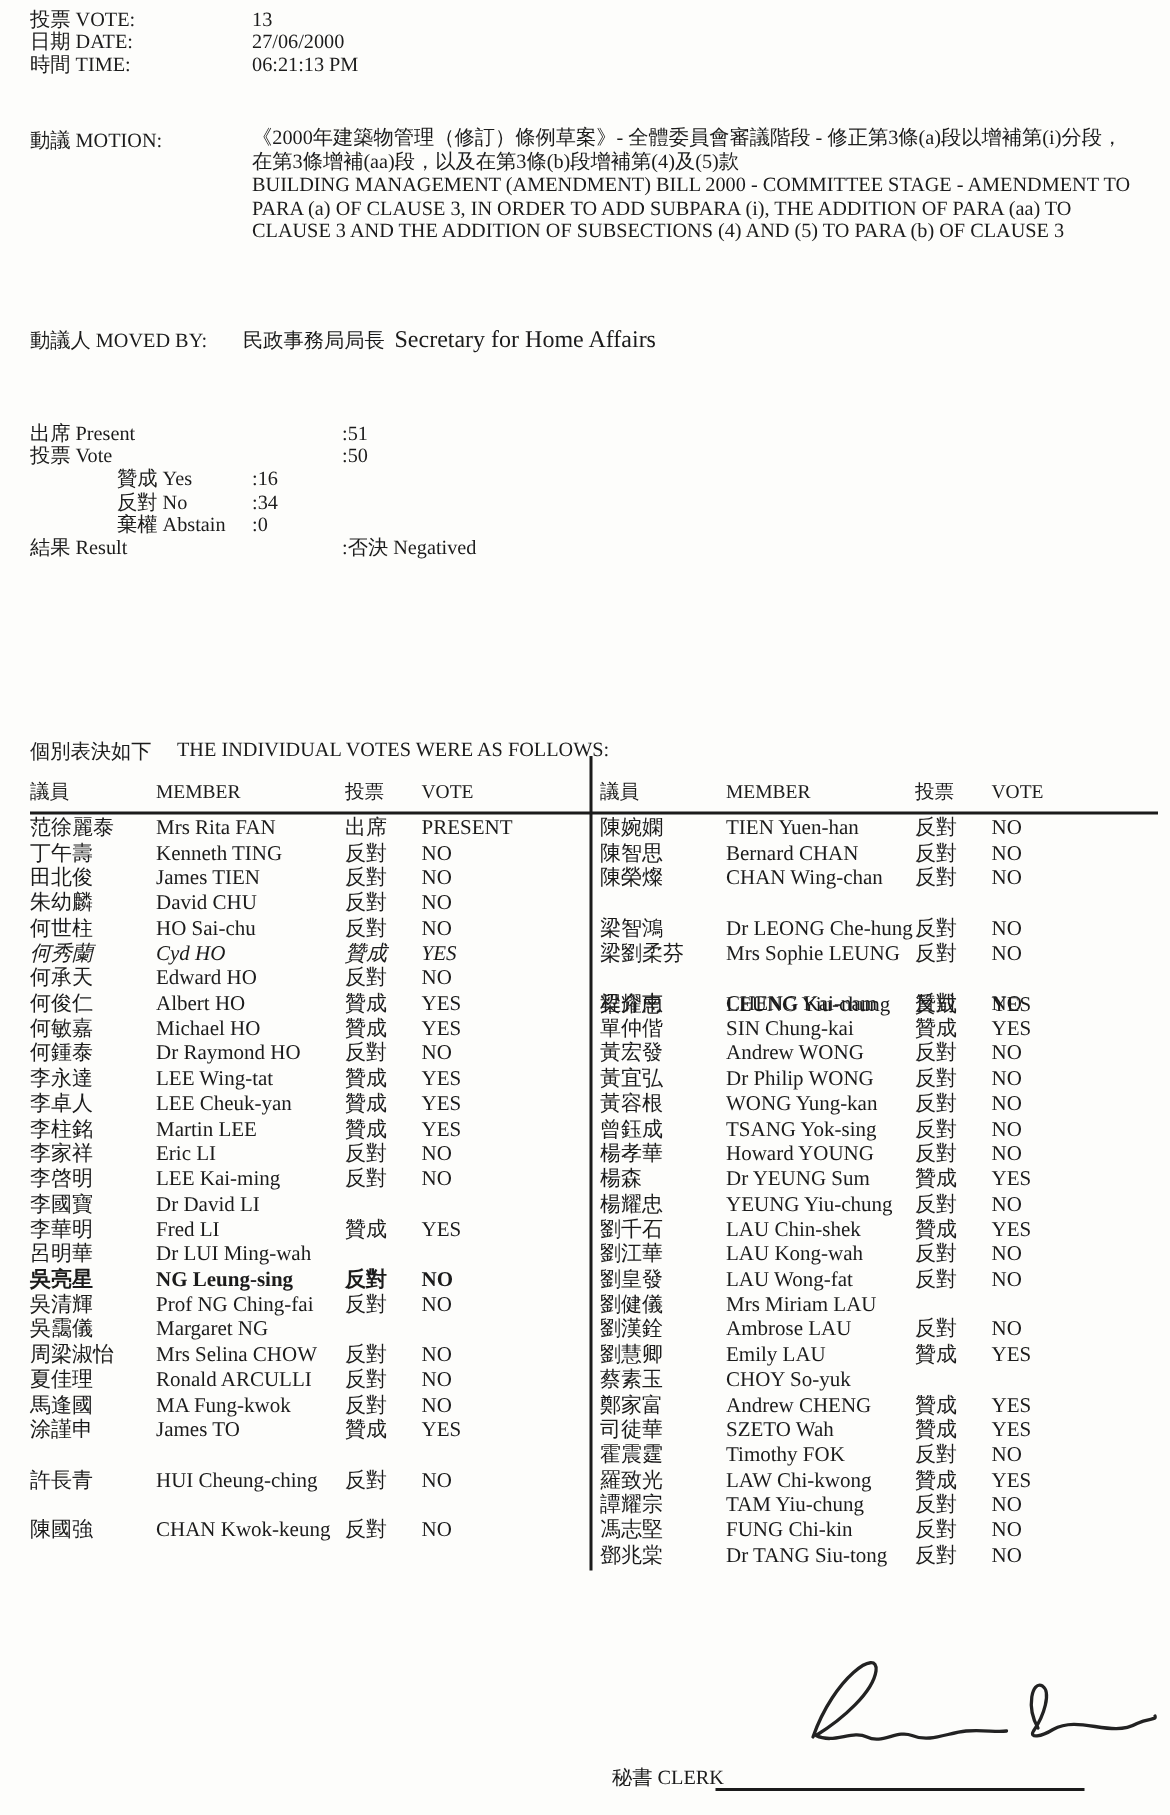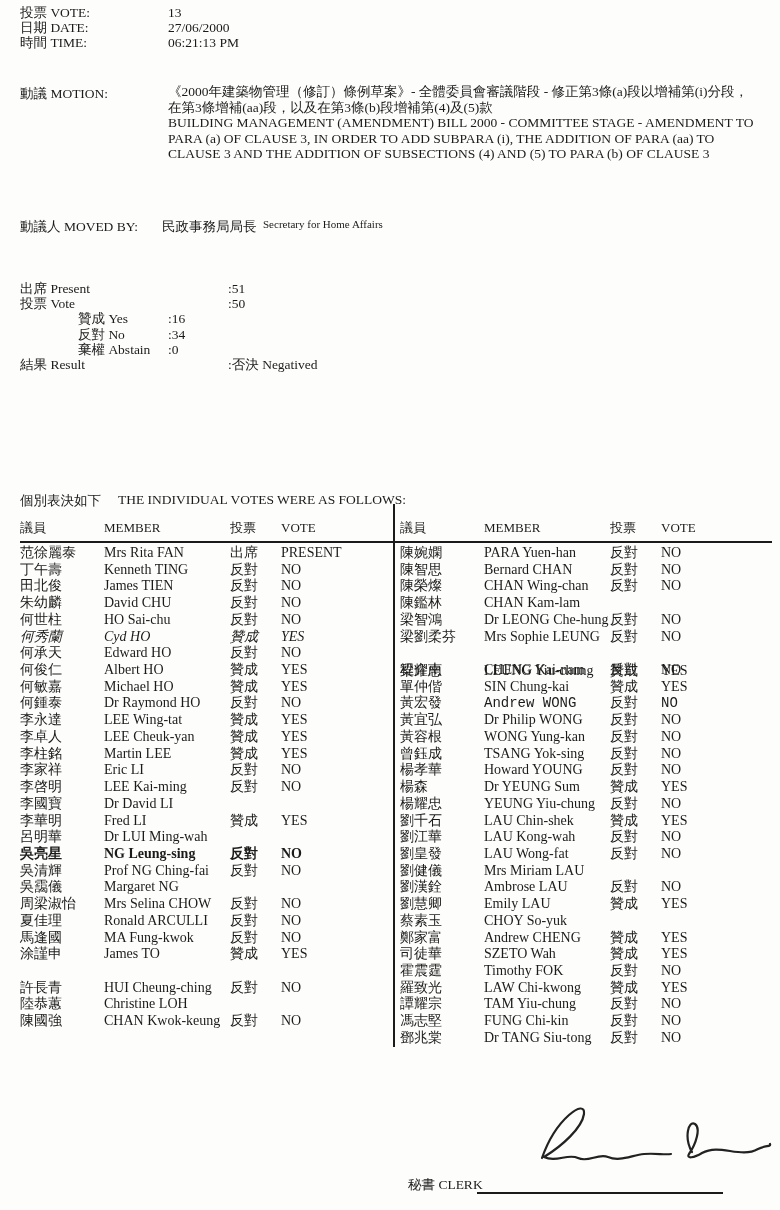--- a/index.html
+++ b/index.html
@@ -18,21 +18,21 @@
   .hdr-label { position:absolute; left:20px; }
   .hdr-value { position:absolute; left:168px; }
 
   
   .motion-label { left:20px; top:85px; font-size:13.5px; }
   .motion-text  { left:168px; top:84px; width:592px; font-size:13.5px; line-height:15.6px; }
 
   
   .movedby-label { left:20px;  top:218px; font-size:13.5px; }
   .movedby-zh    { left:162px; top:218px; font-size:13.5px; }
-  .movedby-en    { left:263px; top:218px; font-size:11px; }
+  .movedby-en    { left:263px; top:218px; font-size:16px; }
 
   
   #summary-rows { position:absolute; left:0; top:281px; width:780px; height:95px; }
   .sum-row   { position:absolute; left:0; width:780px; height:15.2px; font-size:13.5px; line-height:15.2px; }
   .sum-label.main { position:absolute; left:20px; }
   .sum-label.ind  { position:absolute; left:78px; }
   .sum-value.far  { position:absolute; left:228px; }
   .sum-value.near { position:absolute; left:168px; }
 
   
@@ -284,58 +284,46 @@
       <span class="vt-cell c-en">James TO</span>
       <span class="vt-cell c-vcn">贊成</span>
       <span class="vt-cell c-ven">YES</span>
     </div>
     <div class="vt-row" style="top: 434.72px;">
       <span class="vt-cell c-cn">許長青</span>
       <span class="vt-cell c-en">HUI Cheung-ching</span>
       <span class="vt-cell c-vcn">反對</span>
       <span class="vt-cell c-ven">NO</span>
     </div>
-    <div class="vt-row" style="top: 451.44px;">
-      <span class="vt-cell c-cn">陸恭蕙</span>
-      <span class="vt-cell c-en">Christine LOH</span>
-      <span class="vt-cell c-vcn"></span>
-      <span class="vt-cell c-ven"></span>
-    </div>
     <div class="vt-row" style="top: 468.16px;">
       <span class="vt-cell c-cn">陳國強</span>
       <span class="vt-cell c-en">CHAN Kwok-keung</span>
       <span class="vt-cell c-vcn">反對</span>
       <span class="vt-cell c-ven">NO</span>
     </div>
   </div>
 <div class="vt-col" id="col-right">
     <div class="vt-row" style="top: 0px;">
       <span class="vt-cell c-cn">陳婉嫻</span>
-      <span class="vt-cell c-en">PARA Yuen-han</span>
+      <span class="vt-cell c-en">TIEN Yuen-han</span>
       <span class="vt-cell c-vcn">反對</span>
       <span class="vt-cell c-ven">NO</span>
     </div>
     <div class="vt-row" style="top: 16.72px;">
       <span class="vt-cell c-cn">陳智思</span>
       <span class="vt-cell c-en">Bernard CHAN</span>
       <span class="vt-cell c-vcn">反對</span>
       <span class="vt-cell c-ven">NO</span>
     </div>
     <div class="vt-row" style="top: 33.44px;">
       <span class="vt-cell c-cn">陳榮燦</span>
       <span class="vt-cell c-en">CHAN Wing-chan</span>
       <span class="vt-cell c-vcn">反對</span>
       <span class="vt-cell c-ven">NO</span>
     </div>
-    <div class="vt-row" style="top: 50.16px;">
-      <span class="vt-cell c-cn">陳鑑林</span>
-      <span class="vt-cell c-en">CHAN Kam-lam</span>
-      <span class="vt-cell c-vcn"></span>
-      <span class="vt-cell c-ven"></span>
-    </div>
     <div class="vt-row" style="top: 66.88px;">
       <span class="vt-cell c-cn">梁智鴻</span>
       <span class="vt-cell c-en">Dr LEONG Che-hung</span>
       <span class="vt-cell c-vcn">反對</span>
       <span class="vt-cell c-ven">NO</span>
     </div>
     <div class="vt-row" style="top: 83.6px;">
       <span class="vt-cell c-cn">梁劉柔芬</span>
       <span class="vt-cell c-en">Mrs Sophie LEUNG</span>
       <span class="vt-cell c-vcn">反對</span>
@@ -352,21 +340,21 @@
       <span class="vt-cell c-en">CHENG Kai-nam</span>
       <span class="vt-cell c-vcn">反對</span>
       <span class="vt-cell c-ven">NO</span>
     </div>
     <div class="vt-row" style="top: 133.76px;">
       <span class="vt-cell c-cn">單仲偕</span>
       <span class="vt-cell c-en">SIN Chung-kai</span>
       <span class="vt-cell c-vcn">贊成</span>
       <span class="vt-cell c-ven">YES</span>
     </div>
-    <div class="vt-row" style="top: 150.48px; font-family: Liberation Mono, monospace;">
+    <div class="vt-row" style="top: 150.48px;">
       <span class="vt-cell c-cn">黃宏發</span>
       <span class="vt-cell c-en">Andrew WONG</span>
       <span class="vt-cell c-vcn">反對</span>
       <span class="vt-cell c-ven">NO</span>
     </div>
     <div class="vt-row" style="top: 167.2px;">
       <span class="vt-cell c-cn">黃宜弘</span>
       <span class="vt-cell c-en">Dr Philip WONG</span>
       <span class="vt-cell c-vcn">反對</span>
       <span class="vt-cell c-ven">NO</span>

